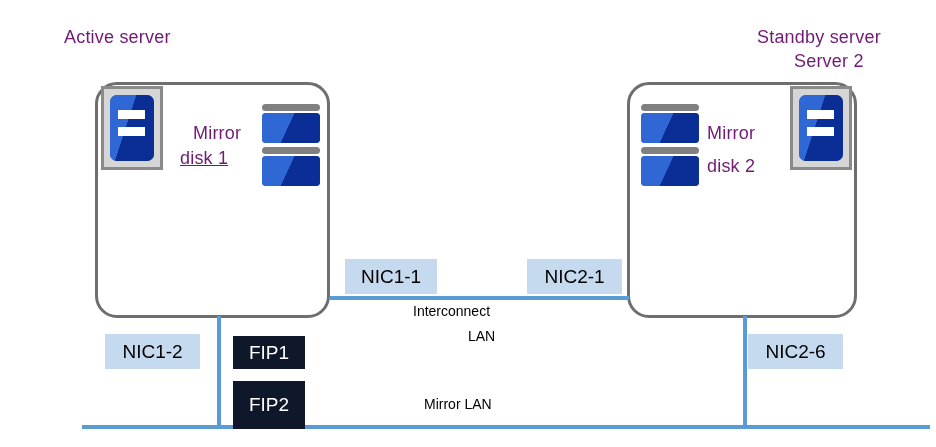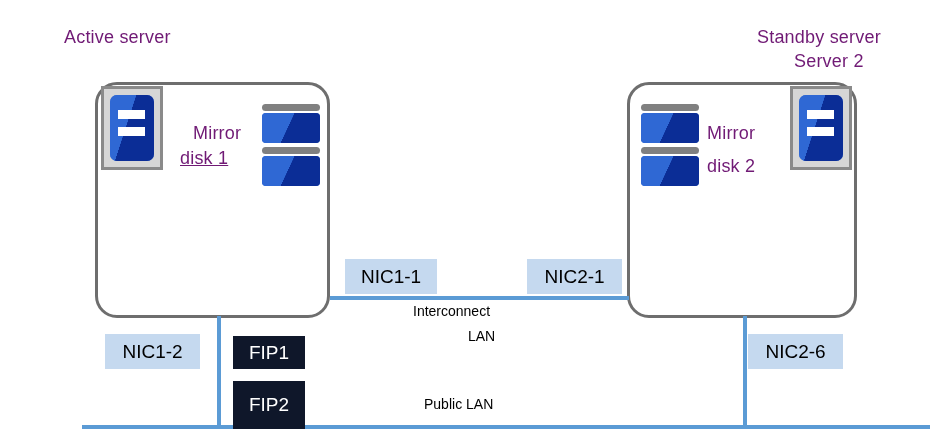--- a/index.html
+++ b/index.html
@@ -208,15 +208,15 @@
   <div class="lan-line lan-v" style="left:743px; top:316px; height:113px;"></div>
 
   <div class="lan-line lan-h" style="left:82px; top:425px; width:848px;"></div>
 
   <div class="badge badge-nic" style="left:105px; top:334px; width:95px; height:35px;">NIC1-2</div>
   <div class="badge badge-nic" style="left:748px; top:334px; width:95px; height:35px;">NIC2-6</div>
 
   <div class="badge badge-fip" style="left:233px; top:336px; width:72px; height:33px;">FIP1</div>
   <div class="badge badge-fip" style="left:233px; top:381px; width:72px; height:48px;">FIP2</div>
 
-  <div class="lan-label" style="left:424px; top:396px;">Public LAN</div>
+  <div class="lan-label" style="left:424px; top:396px;">Mirror LAN</div>
 
 </div>
 
 </body></html>

